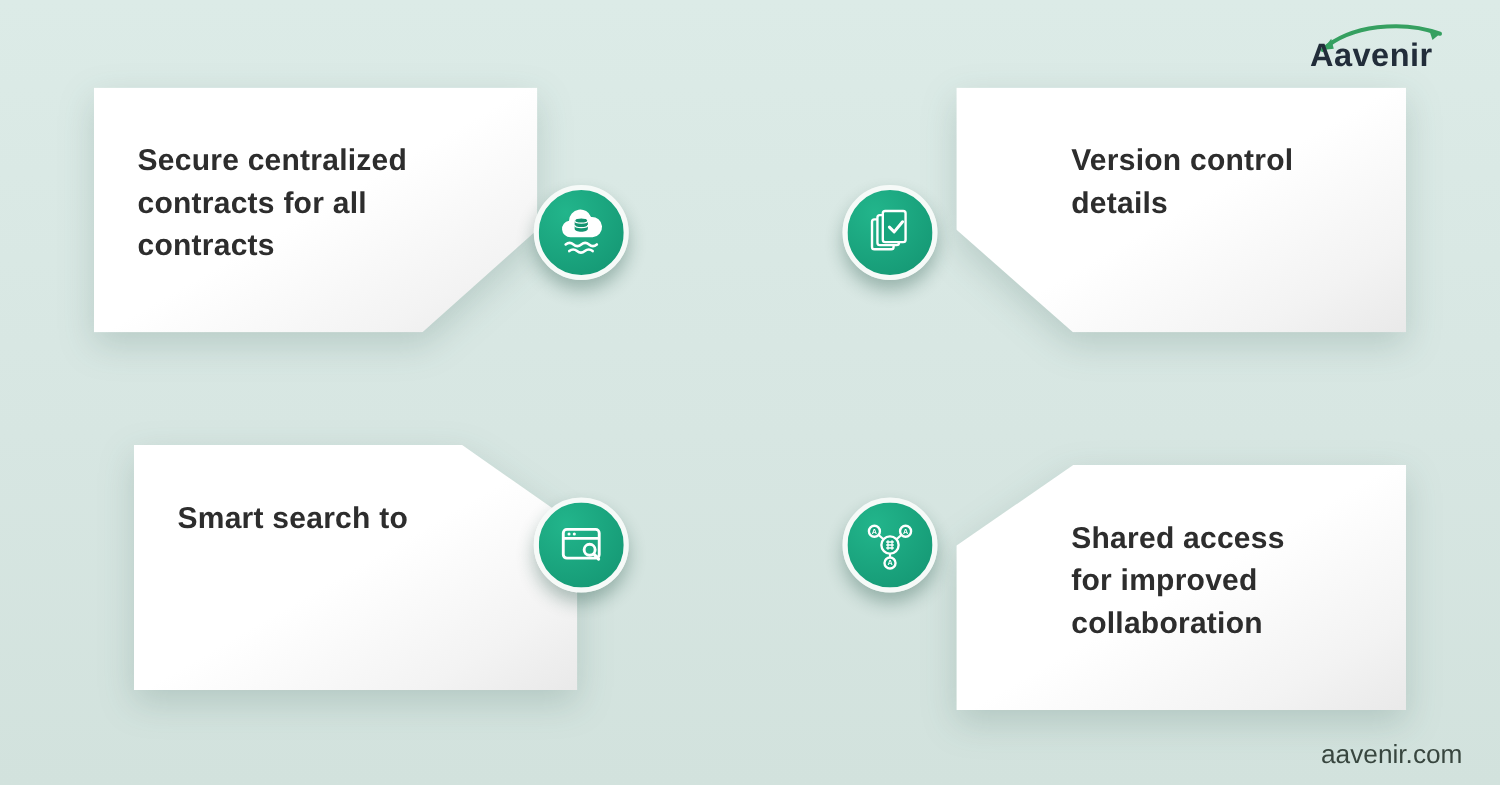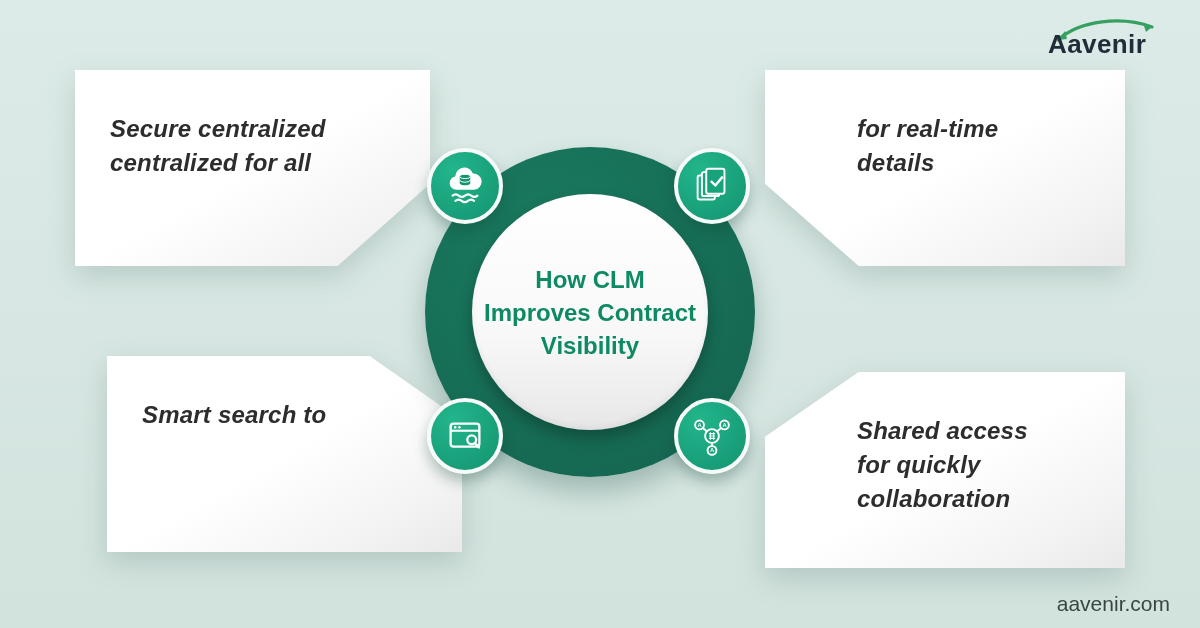--- a/index.html
+++ b/index.html
@@ -17,21 +17,21 @@
     background:linear-gradient(150deg,#ffffff 50%,#f3f3f3 82%,#e9e9e9 100%); }
   .tl{ left:75px;  top:70px;  width:355px; height:196px; }
   .tr{ left:765px; top:70px;  width:360px; height:196px; }
   .bl{ left:75px;  top:356px; width:355px; height:196px;margin-left:32px; }
   .br{ left:765px; top:372px; width:360px; height:196px; }
   .tl .card-shape{ clip-path:polygon(0 0,100% 0,100% 58%,74% 100%,0 100%); }
   .tr .card-shape{ clip-path:polygon(0 0,100% 0,100% 100%,26% 100%,0 58%); }
   .bl .card-shape{ clip-path:polygon(0 0,74% 0,100% 33%,100% 100%,0 100%); }
   .br .card-shape{ clip-path:polygon(26% 0,100% 0,100% 100%,0 100%,0 33%); }
 
-  .card-lines{ padding:42px 0 0 35px;font-style:italic; }
+  .card-lines{ padding:42px 0 0 35px; }
   .tr .card-lines, .br .card-lines{ padding-left:92px; }
   .card-line{ font-size:24px; font-weight:bold; line-height:34px; color:#2d2d2d; letter-spacing:.2px; }
 
   
   .ring{
     position:absolute; left:425px; top:147px; width:330px; height:330px;
     border-radius:50%; background:radial-gradient(circle at 38% 30%,#1a7b61,#14624d);
     box-shadow:0 14px 26px rgba(15,70,55,.28);
   }
   .inner-circle{
@@ -74,59 +74,53 @@
       <path d="M106 13 l-9 -4 l3 9 z" fill="#35a060"></path>
       <path d="M12 26 l7 -9 l2 8 z" fill="#35a060"></path>
     </svg>
     <span class="logo-text">Aavenir</span>
   </div>
 
   <div class="card tl">
     <div class="card-shape">
       <div class="card-lines">
         <div class="card-line">Secure centralized</div>
-        <div class="card-line">centralized for all</div>
+        <div class="card-line">contracts for all</div>
+        <div class="card-line">contracts</div>
       </div>
     </div>
   </div>
 
   <div class="card tr">
     <div class="card-shape">
       <div class="card-lines">
-        <div class="card-line">for real-time</div>
+        <div class="card-line">Version control</div>
         <div class="card-line">details</div>
       </div>
     </div>
   </div>
 
   <div class="card bl">
     <div class="card-shape">
       <div class="card-lines">
         <div class="card-line">Smart search to</div>
       </div>
     </div>
   </div>
 
   <div class="card br">
     <div class="card-shape">
       <div class="card-lines">
         <div class="card-line">Shared access</div>
-        <div class="card-line">for quickly</div>
+        <div class="card-line">for improved</div>
         <div class="card-line">collaboration</div>
       </div>
     </div>
   </div>
 
-  <div class="ring">
-    <div class="inner-circle">
-      <div class="title-line">How CLM</div>
-      <div class="title-line">Improves Contract</div>
-      <div class="title-line">Visibility</div>
-    </div>
-  </div>
 
   <div class="badge b-tl">
     <svg viewBox="0 0 48 48">
       <path d="M33.5 28H15a7 7 0 0 1-1.2-13.9A9.5 9.5 0 0 1 32.2 11 8 8 0 0 1 33.5 28z" fill="#ffffff"></path>
       <path d="M18.5 14v7c0 1.3 2.5 2.3 5.5 2.3s5.5-1 5.5-2.3v-7" fill="#149471"></path>
       <ellipse cx="24" cy="14" rx="5.5" ry="2.2" fill="#149471" stroke="#ffffff" stroke-width="1"></ellipse>
       <path d="M18.5 17.8c0 1.2 2.5 2.2 5.5 2.2s5.5-1 5.5-2.2" stroke="#ffffff" stroke-width="1" fill="none"></path>
       <path d="M11 34q3.3-2.6 6.5 0t6.5 0 6.5 0 6.5 0" stroke="#ffffff" stroke-width="2.2" fill="none" stroke-linecap="round"></path>
       <path d="M14 39.5q3.3-2.6 6.5 0t6.5 0 6.5 0" stroke="#ffffff" stroke-width="2.2" fill="none" stroke-linecap="round"></path>
     </svg>

